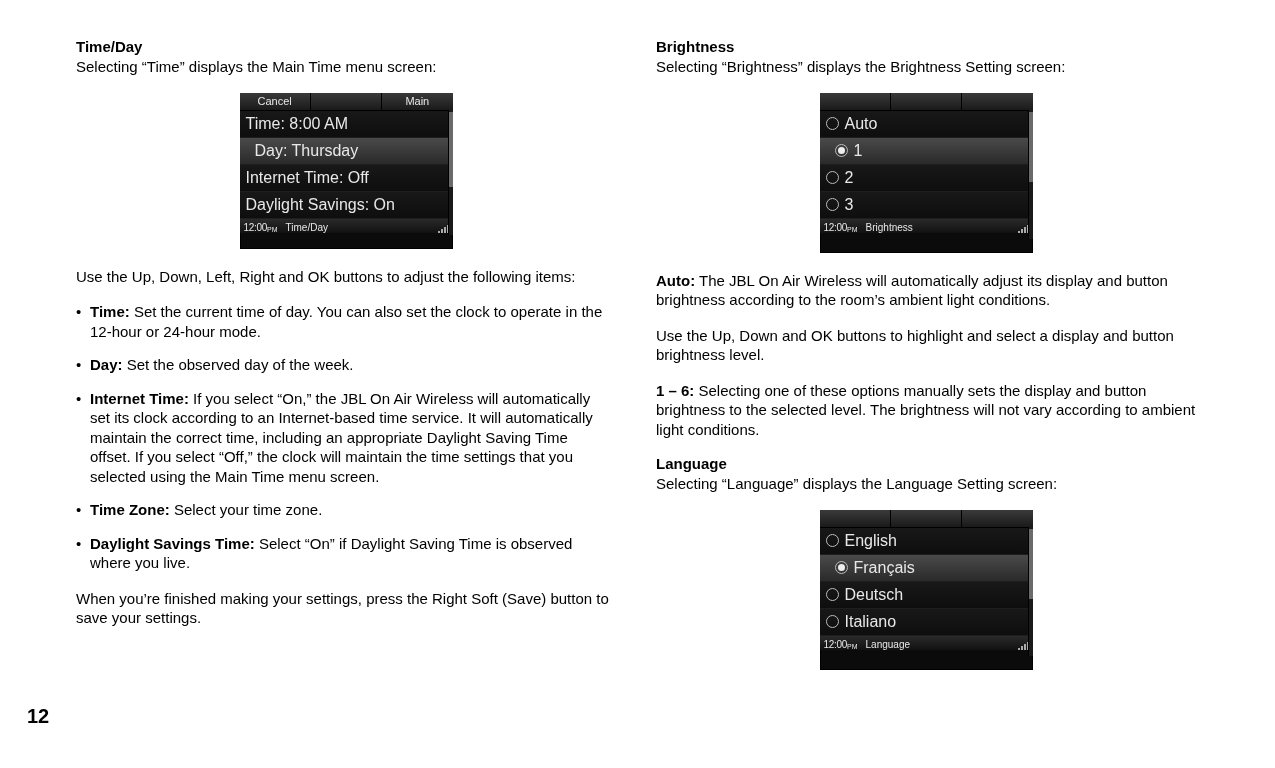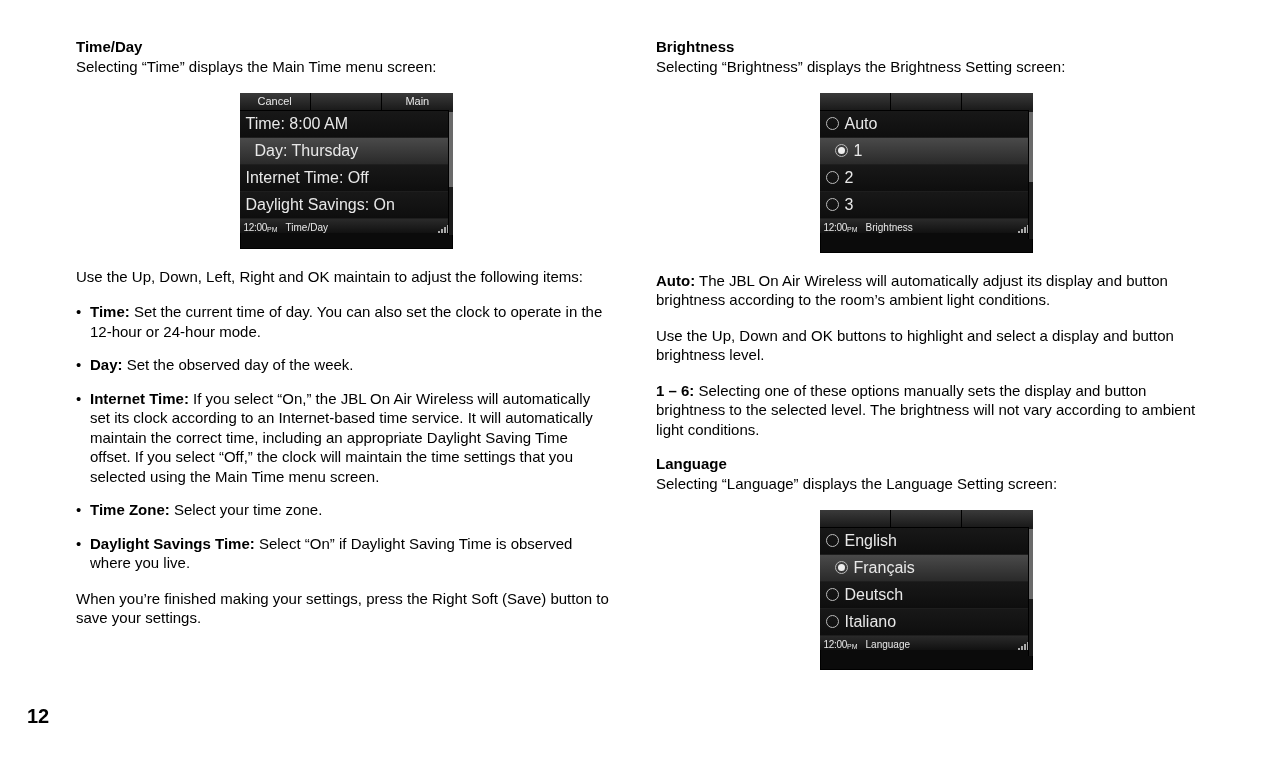--- a/index.html
+++ b/index.html
@@ -187,21 +187,21 @@
         <span class="label">Time/Day</span>
         <span class="sig">
             <i></i>
             <i></i>
             <i></i>
             <i></i>
           </span>
       </div>
     </div>
 
-    <p>Use the Up, Down, Left, Right and OK maintain to adjust the following items:</p>
+    <p>Use the Up, Down, Left, Right and OK buttons to adjust the following items:</p>
 
     <ul class="bullets" id="td-bullets">
         <li><span class="b">Time:</span><span> Set the current time of day. You can also set the clock to operate in the 12-hour or 24-hour mode.</span></li>
         <li><span class="b">Day:</span><span> Set the observed day of the week.</span></li>
         <li><span class="b">Internet Time:</span><span> If you select “On,” the JBL On Air Wireless will automatically set its clock according to an Internet-based time service. It will automatically maintain the correct time, including an appropriate Daylight Saving Time offset. If you select “Off,” the clock will maintain the time settings that you selected using the Main Time menu screen.</span></li>
         <li><span class="b">Time Zone:</span><span> Select your time zone.</span></li>
         <li><span class="b">Daylight Savings Time:</span><span> Select “On” if Daylight Saving Time is observed where you live.</span></li>
       </ul>
 
     <p>When you’re finished making your settings, press the Right Soft (Save) button to save your settings.</p>

